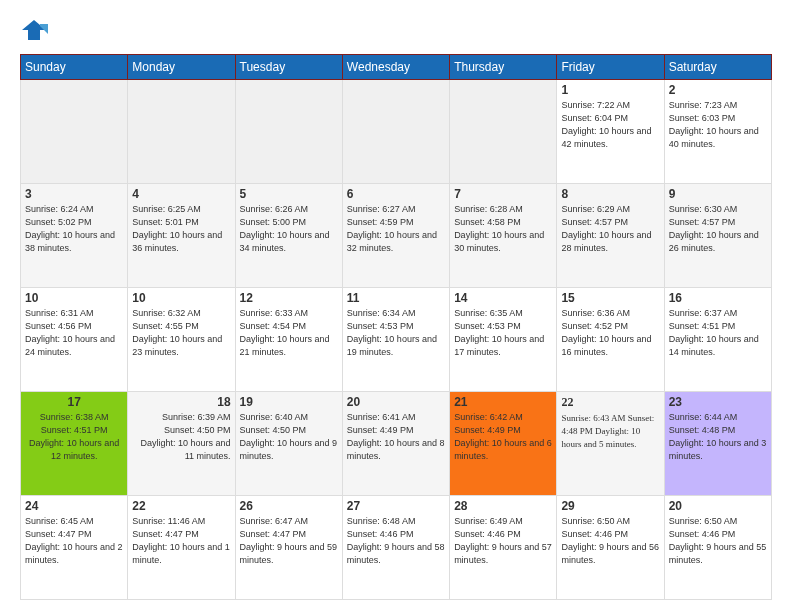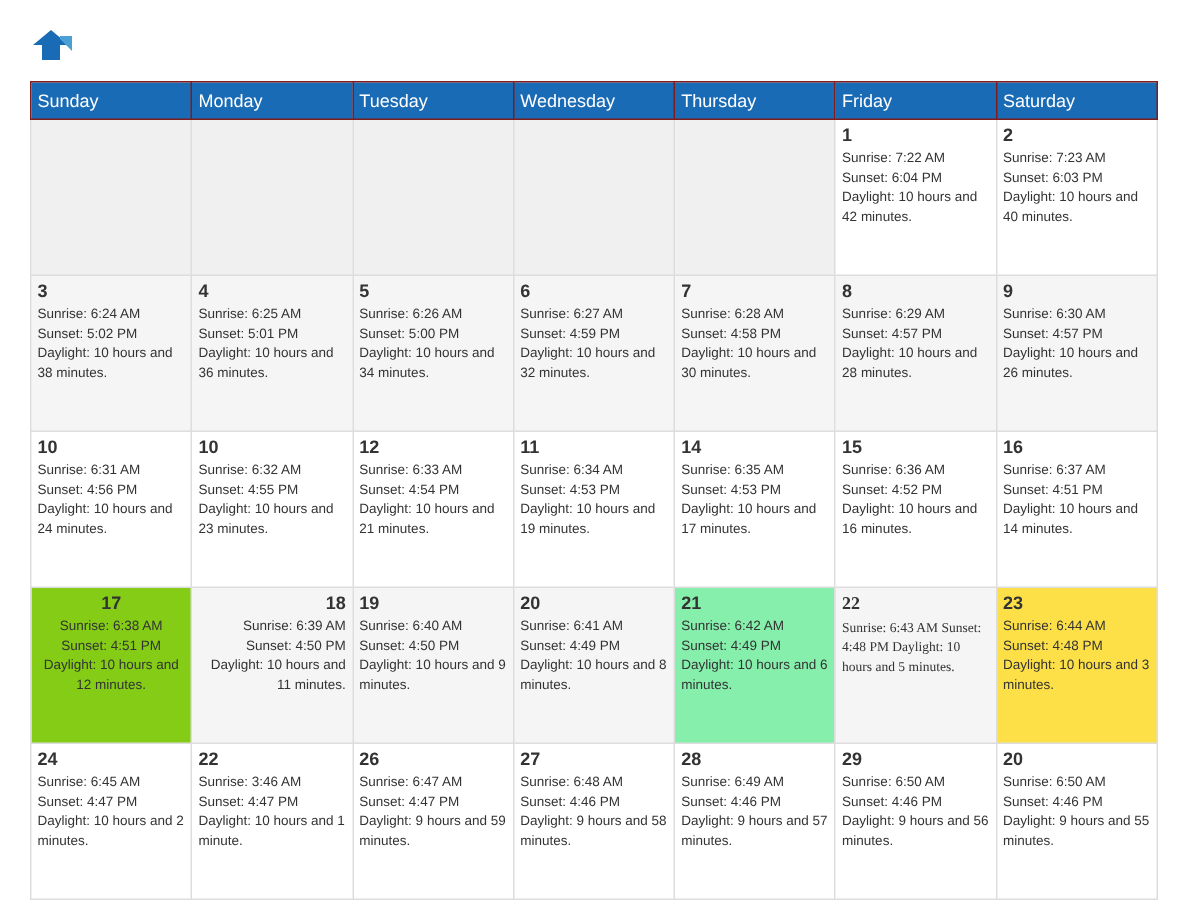--- a/index.html
+++ b/index.html
@@ -276,53 +276,53 @@
 Daylight: 10 hours
 and 9 minutes.</div>
           </td>
           <td style="background: rgb(245, 245, 245);">
             <span class="day-number">20</span>
             <div class="day-info">Sunrise: 6:41 AM
 Sunset: 4:49 PM
 Daylight: 10 hours
 and 8 minutes.</div>
           </td>
-          <td style="background: #86efac;">
+          <td style="background: #f97316;">
             <span class="day-number">21</span>
             <div class="day-info">Sunrise: 6:42 AM
 Sunset: 4:49 PM
 Daylight: 10 hours
 and 6 minutes.</div>
           </td>
           <td style="background: rgb(245, 245, 245); font-family: Liberation Serif, serif;">
             <span class="day-number">22</span>
             <div class="day-info">Sunrise: 6:43 AM
 Sunset: 4:48 PM
 Daylight: 10 hours
 and 5 minutes.</div>
           </td>
-          <td style="background: #fde047;">
+          <td style="background: #c4b5fd;">
             <span class="day-number">23</span>
             <div class="day-info">Sunrise: 6:44 AM
 Sunset: 4:48 PM
 Daylight: 10 hours
 and 3 minutes.</div>
           </td>
         </tr>
         <tr>
           <td>
             <span class="day-number">24</span>
             <div class="day-info">Sunrise: 6:45 AM
 Sunset: 4:47 PM
 Daylight: 10 hours
 and 2 minutes.</div>
           </td>
           <td>
             <span class="day-number">22</span>
-            <div class="day-info">Sunrise: 3:46 AM
+            <div class="day-info">Sunrise: 11:46 AM
 Sunset: 4:47 PM
 Daylight: 10 hours
 and 1 minute.</div>
           </td>
           <td>
             <span class="day-number">26</span>
             <div class="day-info">Sunrise: 6:47 AM
 Sunset: 4:47 PM
 Daylight: 9 hours
 and 59 minutes.</div>

